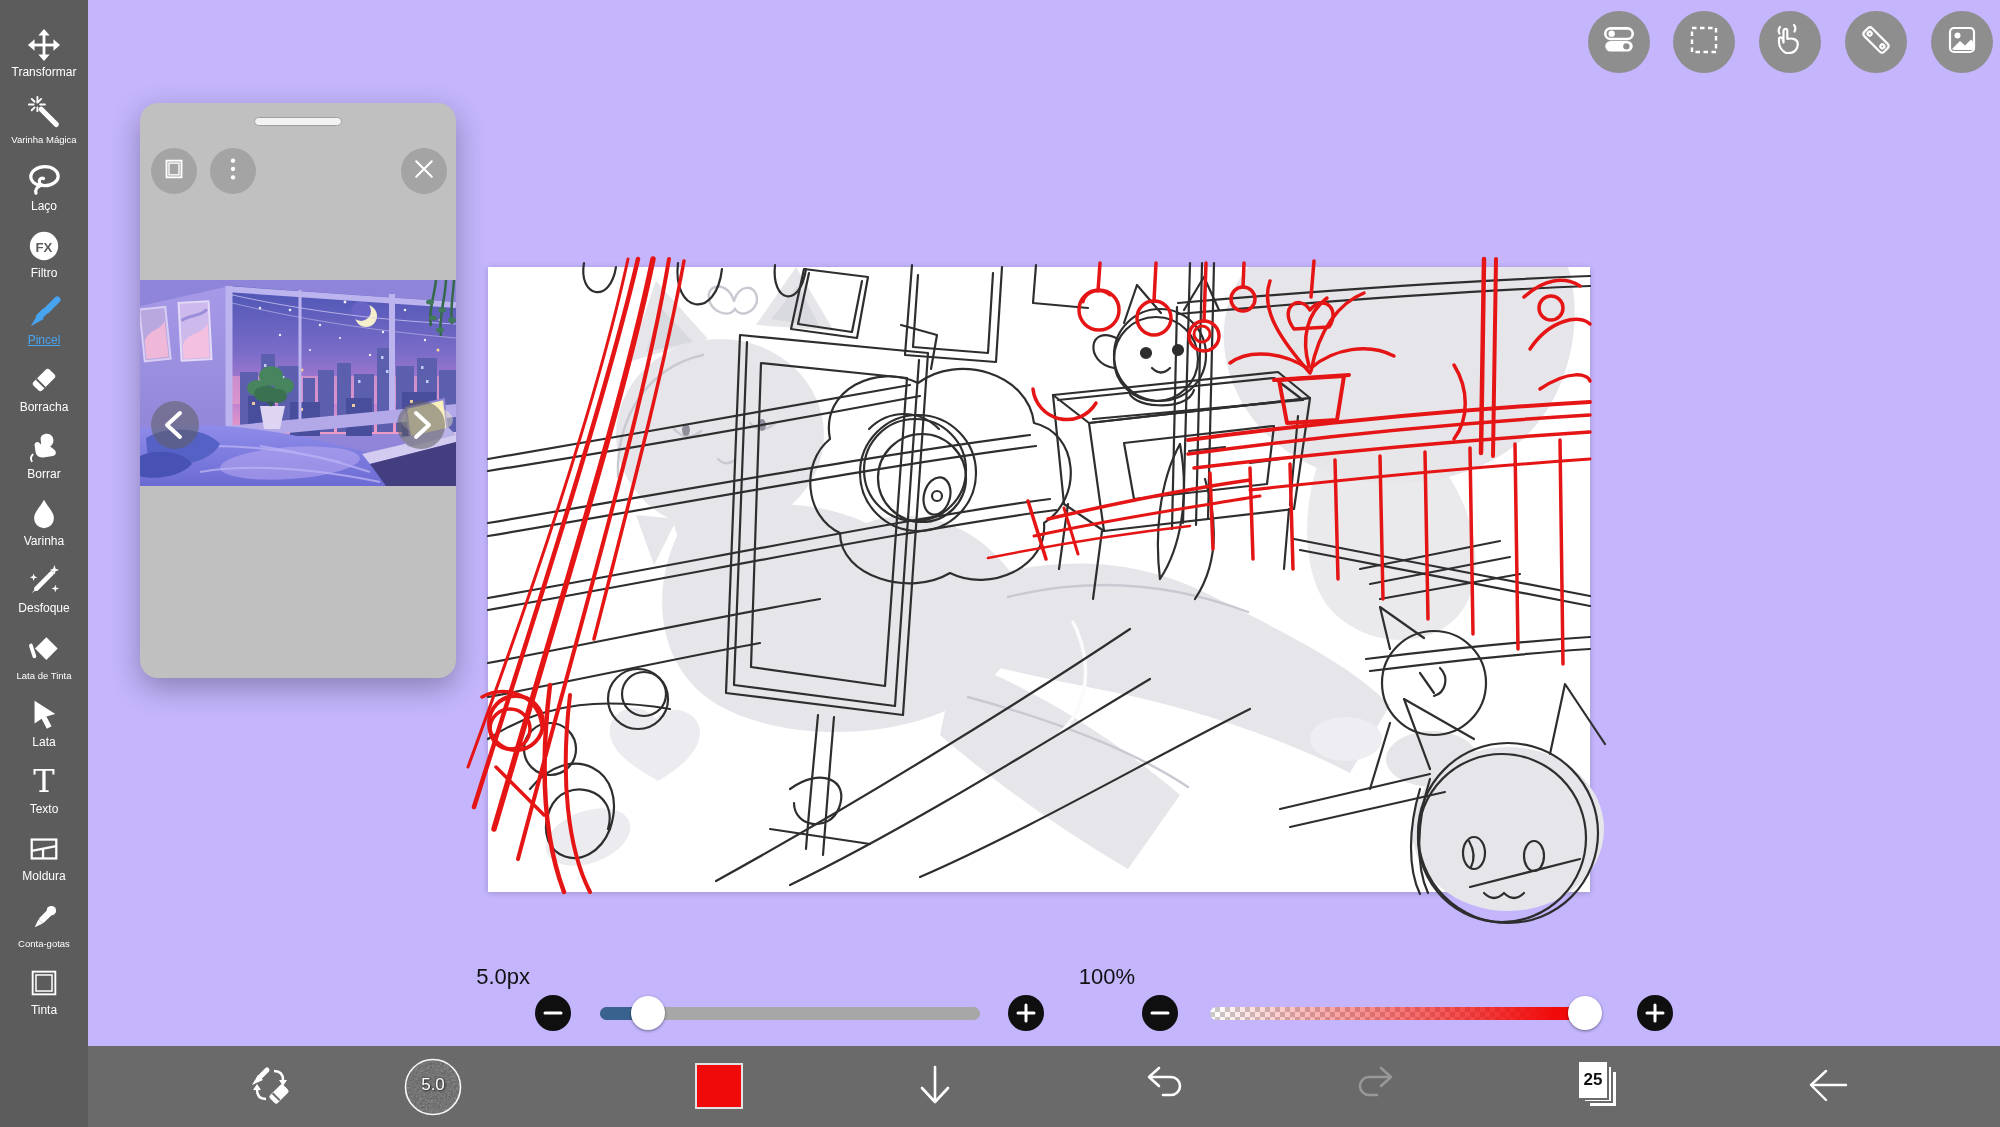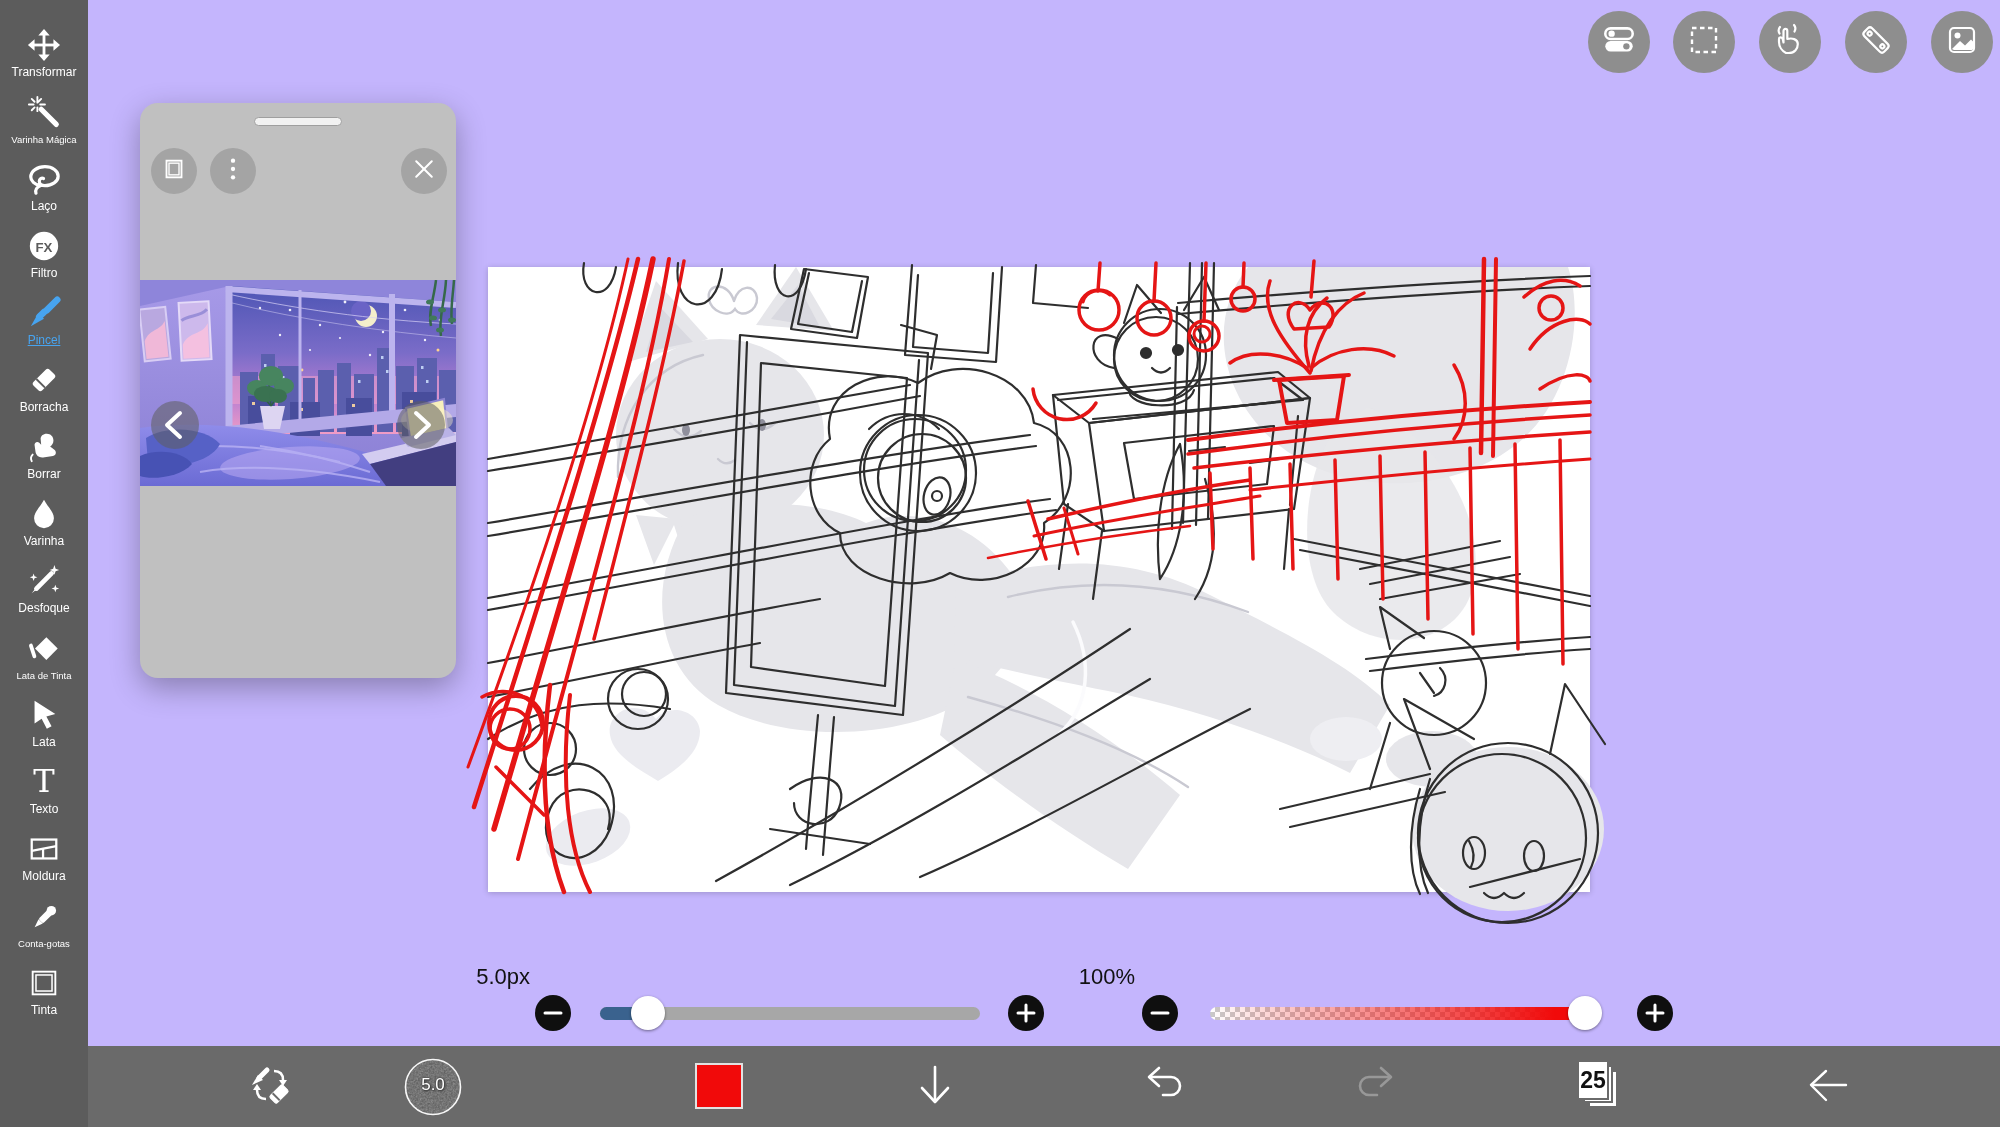--- a/index.html
+++ b/index.html
@@ -39,21 +39,21 @@
   .bb-item{position:absolute;display:flex;align-items:center;justify-content:center;cursor:pointer;}
   #brush-preview{left:316px;top:12px;width:58px;height:58px;}
   #brush-preview span{position:absolute;left:0;top:17px;width:100%;text-align:center;color:#fff;font-size:17px;
       text-shadow:0 0 2px #444,0 0 2px #444,1px 1px 2px #333;}
   #color-swatch{left:607px;top:17px;width:48px;height:46px;background:#f10a0a;border:2px solid #e2e2e2;box-sizing:border-box;}
   #layers-btn{left:1488px;top:16px;width:48px;height:50px;}
   .page{position:absolute;background:#fff;}
   .p3{left:14px;top:10px;width:26px;height:34px;box-shadow:0 0 0 2px #6a6a6a;}
   .p2{left:9px;top:5px;width:26px;height:34px;box-shadow:0 0 0 2px #6a6a6a;}
   .p1{left:3px;top:0;width:28px;height:36px;display:flex;align-items:center;justify-content:center;box-shadow:0 0 0 2px #6a6a6a;}
-  .p1 span{font-size:23px;font-weight:bold;color:#111;}
+  .p1 span{font-size:17px;font-weight:bold;color:#111;}
   svg{overflow:visible;}
 </style>
 </head>
 <body>
 
 <div id="app">
 
   <div id="sidebar">
 
     <div class="tool">

